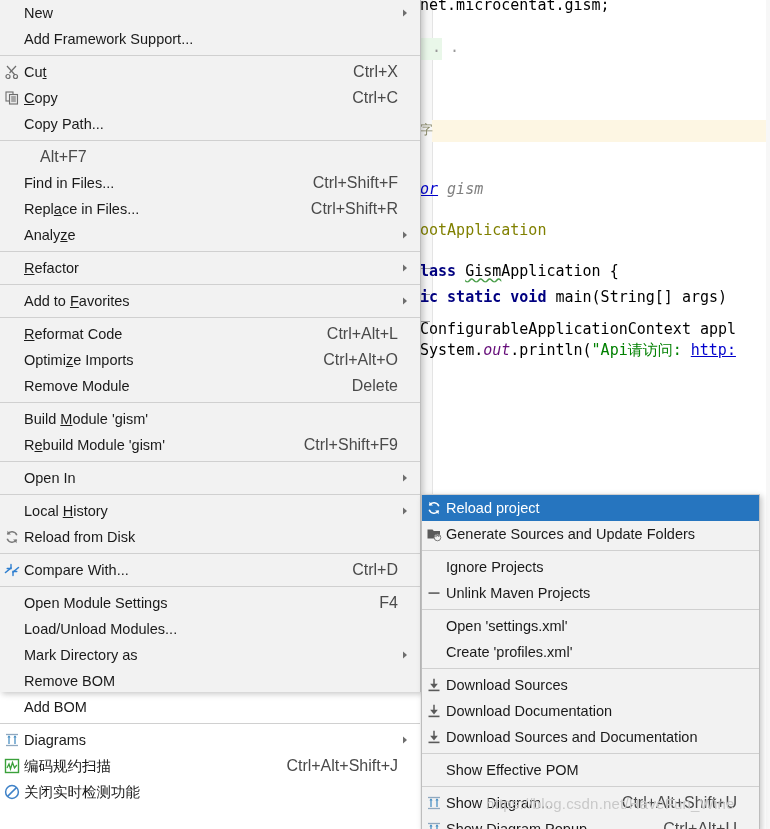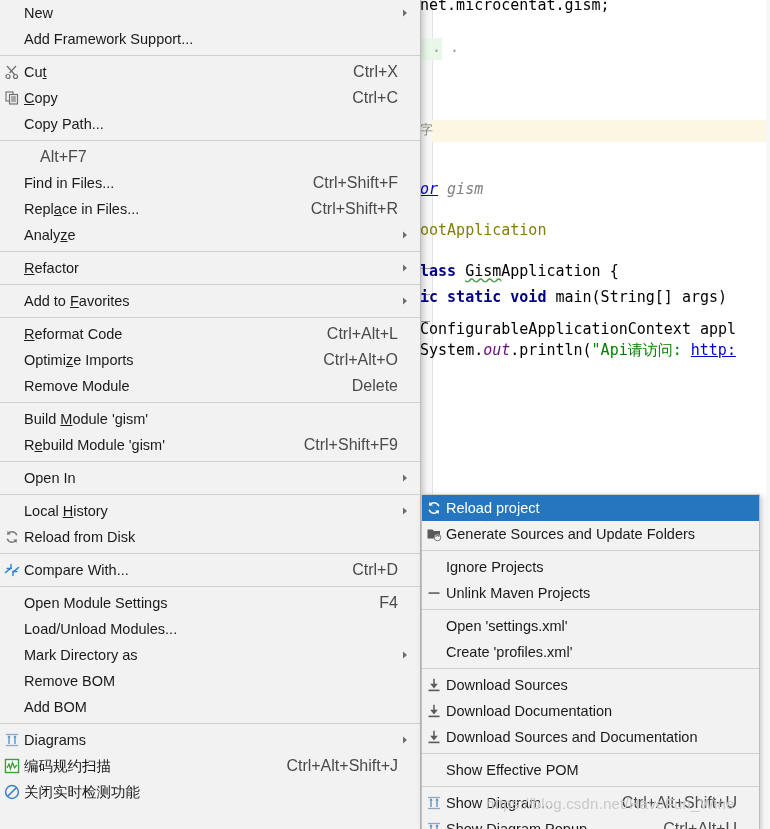--- a/index.html
+++ b/index.html
@@ -40,21 +40,21 @@
   .kw{color:#000080;font-weight:bold;}
   .ann{color:#808000;}
   .str{color:#008000;}
   .fld{color:#660e7a;font-style:italic;}
   .cmt{color:#808080;font-style:italic;}
   .lnk{color:#0000cc;text-decoration:underline;}
   .sq{ text-decoration: underline wavy #4a9e4a; }
 
   
   #context-menu{
-    position:absolute; left:0; top:0; width:420px; height:829px;
+    position:absolute; left:0; top:0; width:420px; height:692px;
     background:#f2f2f2;
     border-right:1px solid #bdbdbd;
     box-shadow:2px 2px 6px rgba(0,0,0,0.22);
     font-size:14.5px;
     color:#1a1a1a;
   }
   #submenu{
     position:absolute; left:421px; top:494px; width:337px; height:335px;
     background:#f2f2f2;
     border:1px solid #bdbdbd;

